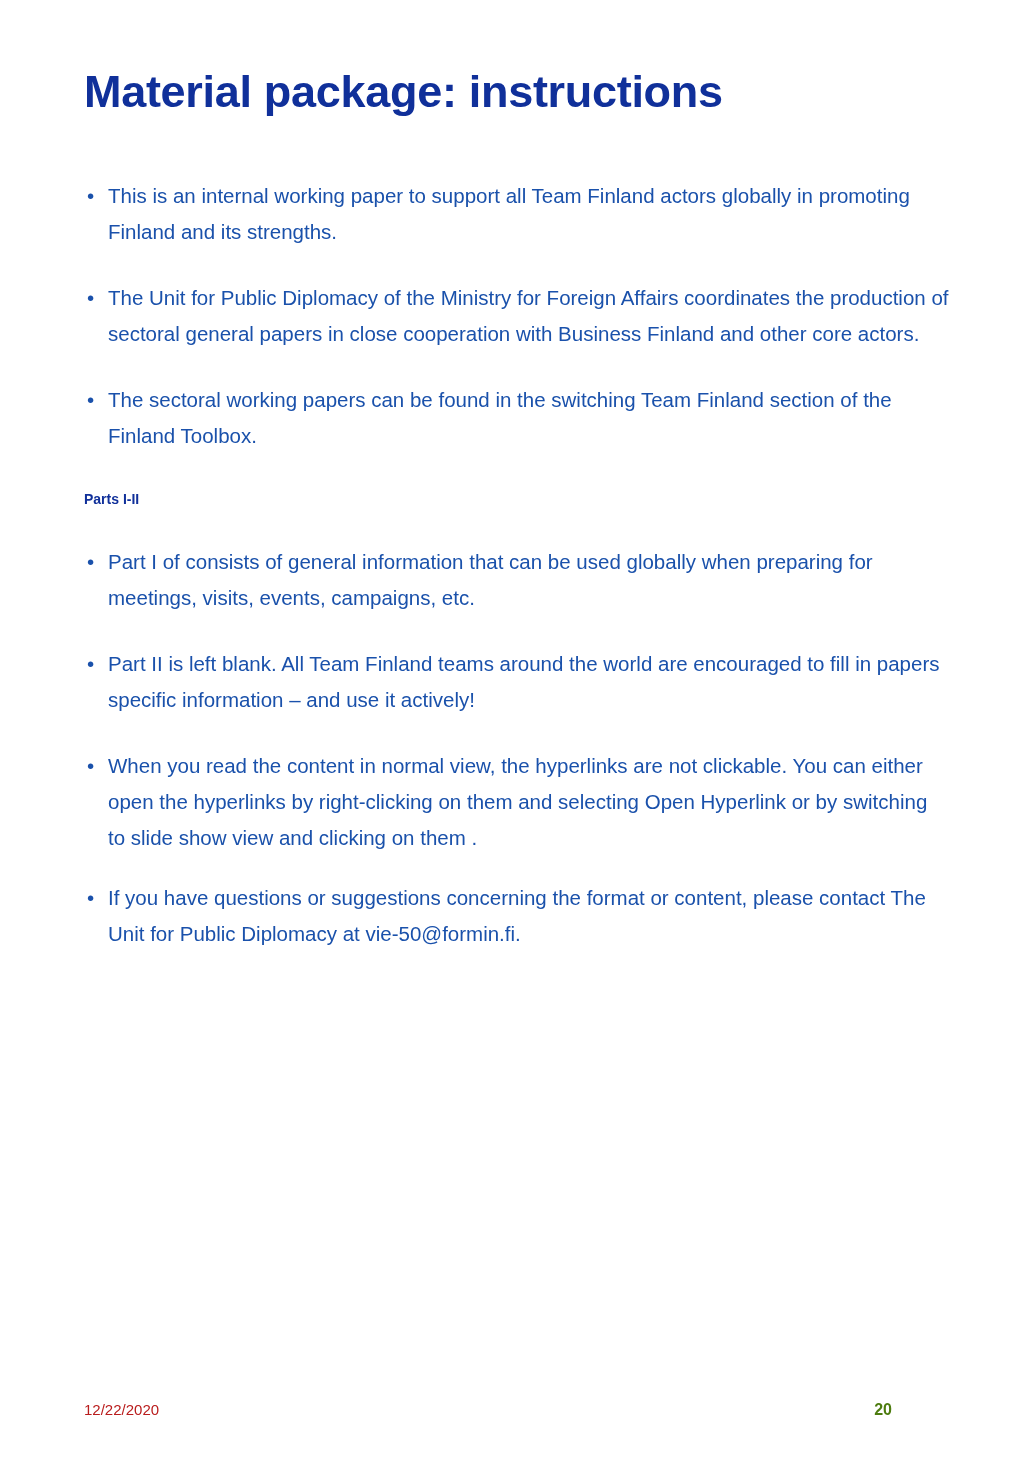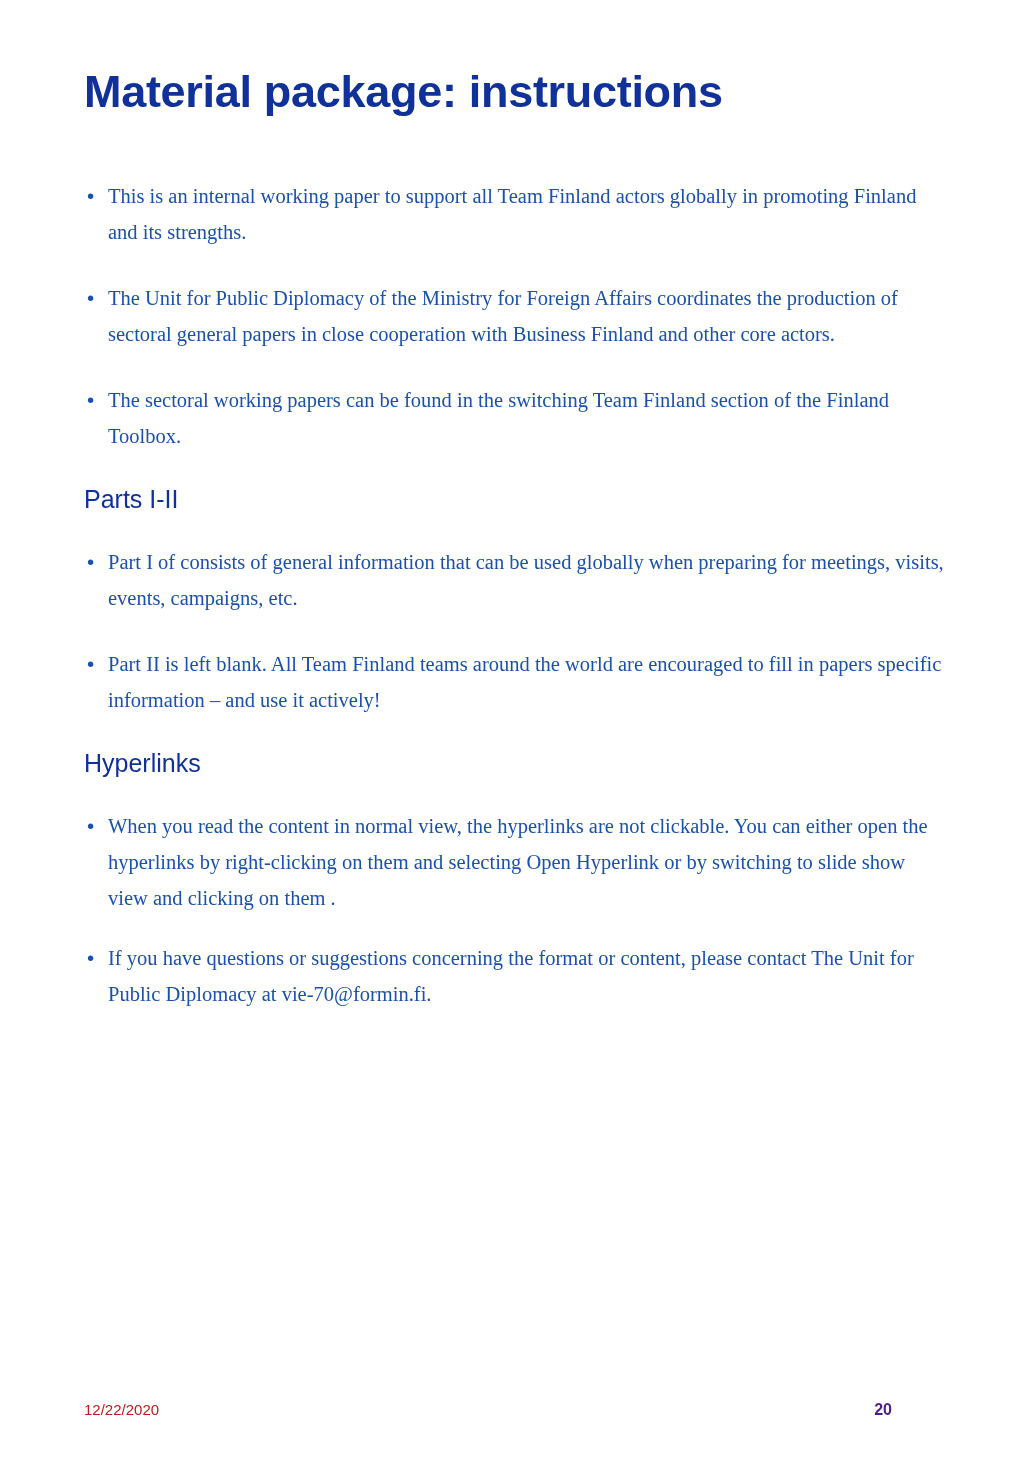--- a/index.html
+++ b/index.html
@@ -57,29 +57,28 @@
   .bullet .marker {
     position: absolute;
     left: 3px;
     top: 0;
     font-size: 20.5px;
     line-height: 36px;
     color: #1a51ab;
   }
   .bullet .txt {
     display: block;
-    font-family: Liberation Serif, serif;
   }
 
   
   .subhead {
     margin: 9px 0 28px 0;
     padding-left: 0;
-    font-size: 25px;
-    font-weight: normal;
+    font-size: 14px;
+    font-weight: bold;
     line-height: 30px;
     color: #10309a;
   }
 
   .gap-sm { margin-bottom: 24px; }
   .gap-md { margin-bottom: 30px; }
 
   .footer-date {
     position: absolute;
     left: 84px;
@@ -87,21 +86,21 @@
     font-size: 15px;
     color: #b91c1c;
     line-height: 20px;
   }
   .footer-page {
     position: absolute;
     right: 64px;
     top: 1400px;
     font-size: 16px;
     font-weight: bold;
-    color: #4c1d95;
+    color: #4d7c0f;
     line-height: 20px;
   }
 </style>
 </head>
 <body>
 
 <div class="slide">
 
   <div class="slide-title">Material package: instructions</div>
 
@@ -120,28 +119,27 @@
       </div>
       <div class="subhead gap-md">Parts I-II</div>
       <div class="bullet gap-md">
         <span class="marker">•</span>
         <span class="txt">Part I of consists of general information that can be used globally when preparing for meetings, visits, events, campaigns, etc.</span>
       </div>
       <div class="bullet gap-md">
         <span class="marker">•</span>
         <span class="txt">Part II is left blank. All Team Finland teams around the world are encouraged to fill in papers specific information – and use it actively!</span>
       </div>
-      <div class="subhead gap-md">Hyperlinks</div>
       <div class="bullet gap-sm">
         <span class="marker">•</span>
         <span class="txt">When you read the content in normal view, the hyperlinks are not clickable. You can either open the hyperlinks by right-clicking on them and selecting Open Hyperlink or by switching to slide show view and clicking on them .</span>
       </div>
       <div class="bullet gap-md">
         <span class="marker">•</span>
-        <span class="txt">If you have questions or suggestions concerning the format or content, please contact The Unit for Public Diplomacy at vie-70@formin.fi.</span>
+        <span class="txt">If you have questions or suggestions concerning the format or content, please contact The Unit for Public Diplomacy at vie-50@formin.fi.</span>
       </div>
     </div>
 
   <div class="footer-date">12/22/2020</div>
 
   <div class="footer-page">20</div>
 
 </div>
 
 </body></html>

